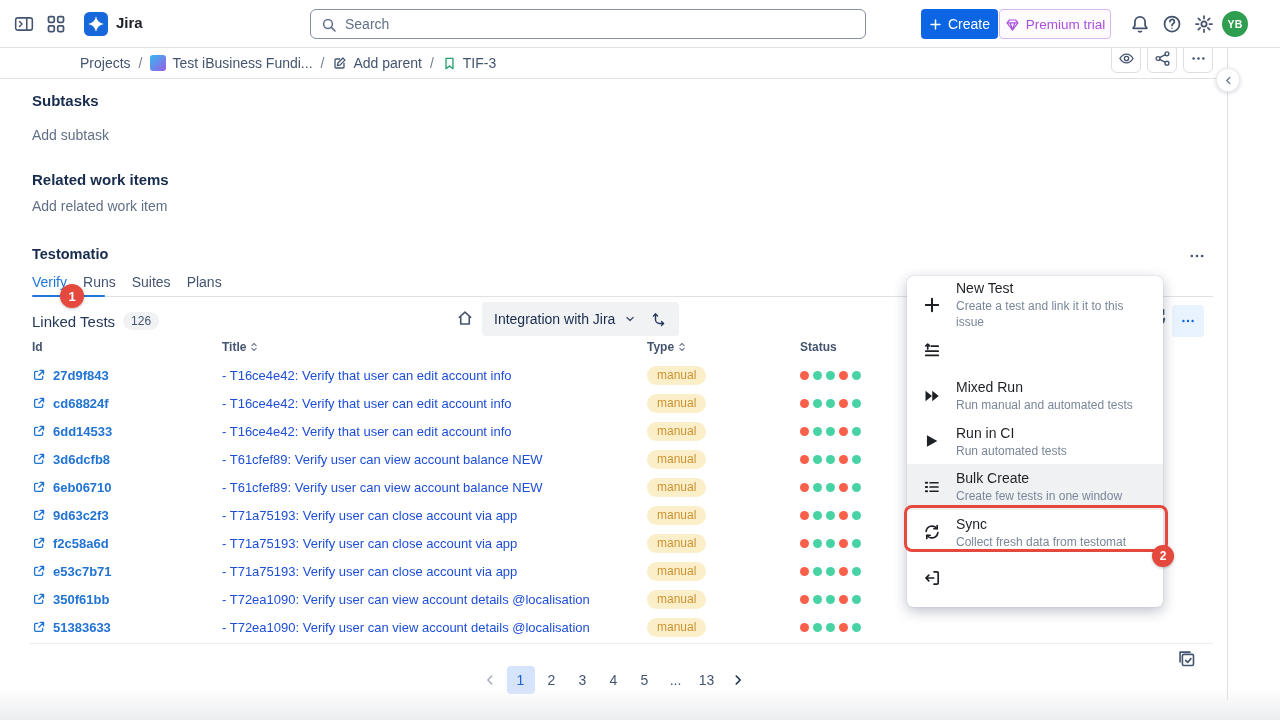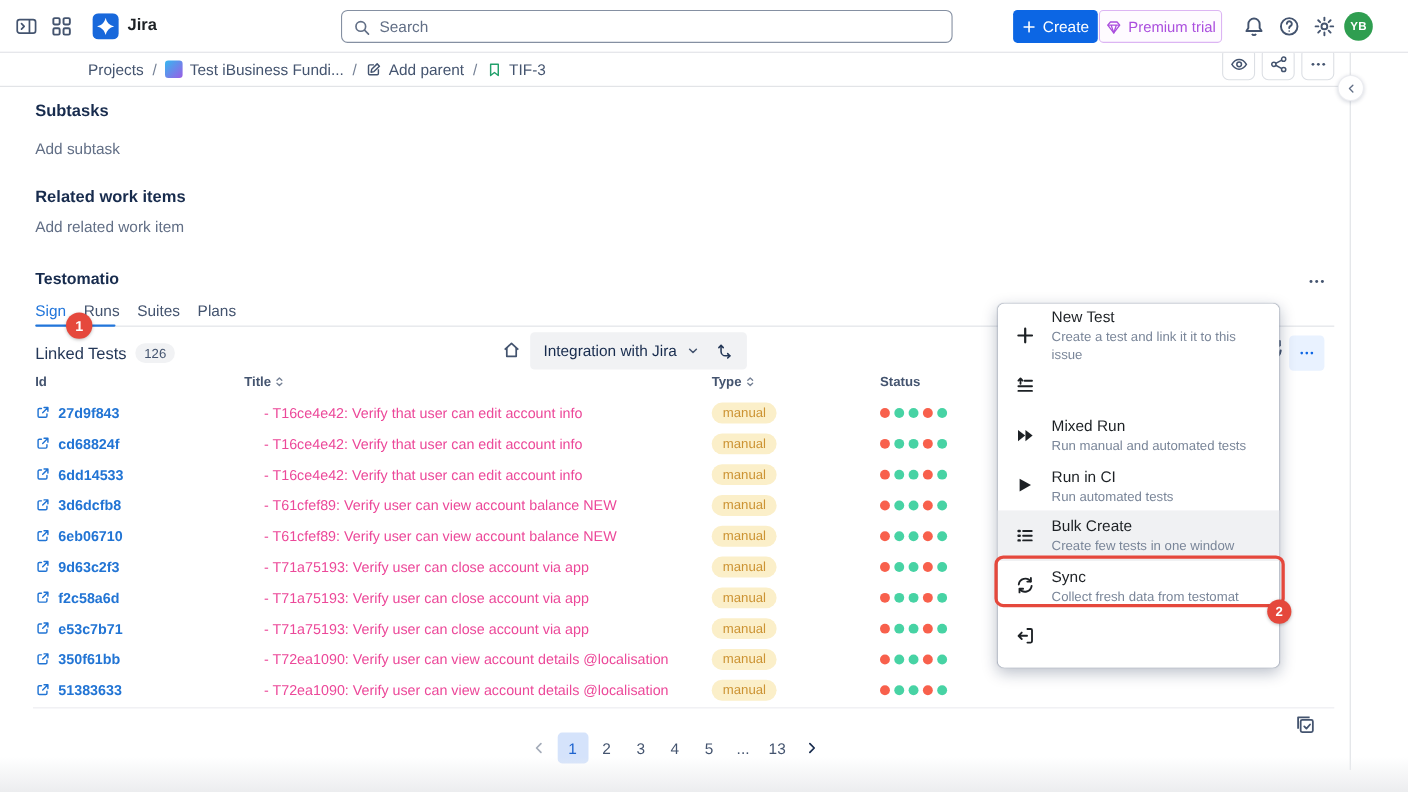--- a/index.html
+++ b/index.html
@@ -68,21 +68,21 @@
   .refresh-partial { position:absolute; left:1146px; top:307px; width:22px; height:22px; color:#44546F; z-index:1; }
   .more-blue { position:absolute; left:1172px; top:305px; width:32px; height:32px; background:#E9F2FF; border-radius:4px; display:flex; align-items:center; justify-content:center; color:#0C66E4; cursor:pointer; z-index:2; }
   .more-blue .ic { width:16px; height:16px; }
 
   
   .th { position:absolute; top:340px; font-size:12px; font-weight:700; color:#44546F; display:flex; align-items:center; gap:3px; }
   .th .ic { width:10px; height:10px; color:#758195; }
   .trow { position:absolute; left:32px; width:1181px; height:28px; }
   .cell-id { position:absolute; left:0; top:0; height:28px; display:flex; align-items:center; gap:7px; color:#2174D4; font-size:13px; font-weight:600; text-decoration:none; cursor:pointer; }
   .cell-id .ic { width:14px; height:14px; }
-  .cell-title { position:absolute; left:208px; top:0; height:28px; display:flex; align-items:center; font-size:13px; color:#ec4899; }
+  .cell-title { position:absolute; left:190px; top:0; height:28px; display:flex; align-items:center; font-size:13px; color:#1d4ed8; }
   .cell-type { position:absolute; left:615px; top:0; height:28px; display:flex; align-items:center; }
   .badge-manual { border-radius:10px; padding:2px 10px 3px; font-size:12px; }
   .cell-status { position:absolute; left:768px; top:0; height:28px; display:flex; align-items:center; gap:4px; }
   .dot { width:9px; height:9px; border-radius:50%; }
   .table-bottom { position:absolute; left:30px; top:643px; width:1183px; height:1px; background:#EBECF0; }
 
   
   .pager { position:absolute; left:0; top:666px; width:1227px; display:flex; justify-content:center; gap:3px; }
   .pg { min-width:28px; height:28px; border-radius:4px; display:flex; align-items:center; justify-content:center; font-size:14px; color:#44546F; cursor:pointer; padding:0 4px; }
   .pg.active { background:#D5E3FB; color:#1D63CE; font-weight:500; }
@@ -247,21 +247,21 @@
 <div class="sec-title" style="top:246px;font-size:14.5px">Testomatio</div>
 <span class="panel-more ic">
     <svg viewBox="0 0 16 16" fill="currentColor">
       <circle cx="3.4" cy="8" r="1.2"></circle>
       <circle cx="8" cy="8" r="1.2"></circle>
       <circle cx="12.6" cy="8" r="1.2"></circle>
     </svg>
   </span>
 
 <div class="tabs">
-    <span class="tab active">Sign</span>
+    <span class="tab active">Verify</span>
     <span class="tab">Runs</span>
     <span class="tab">Suites</span>
     <span class="tab">Plans</span>
   </div>
 <div class="tabs-base"></div>
 <div class="tabs-active-bar"></div>
 <div class="anno-badge badge-1" style="background: rgb(229, 72, 60);">1</div>
 
 <div class="lt-title">
   <span>Linked Tests</span>

